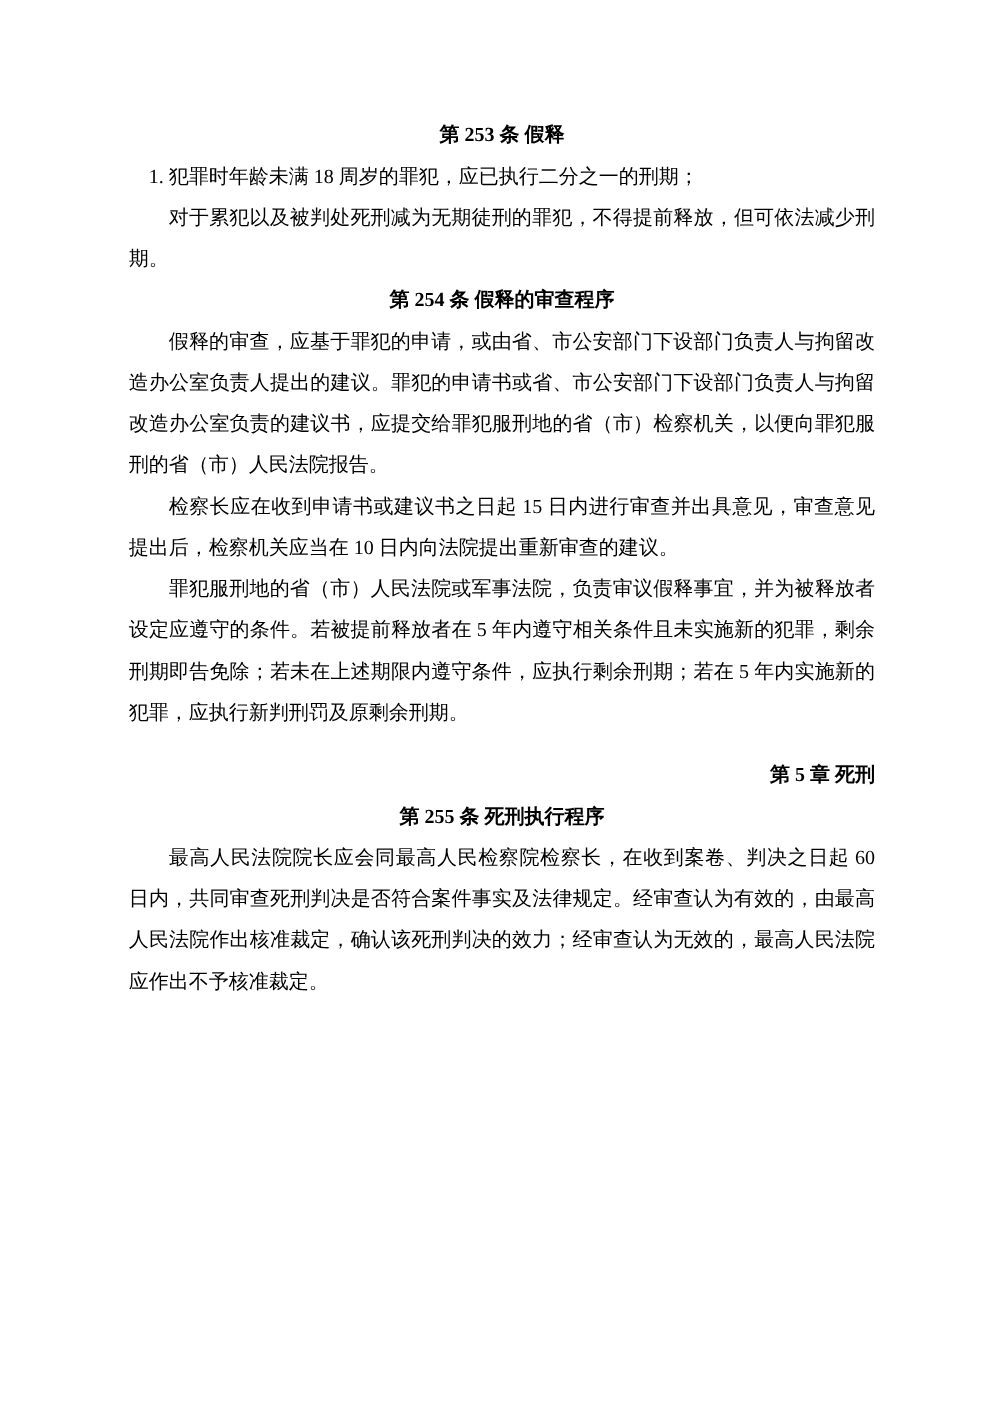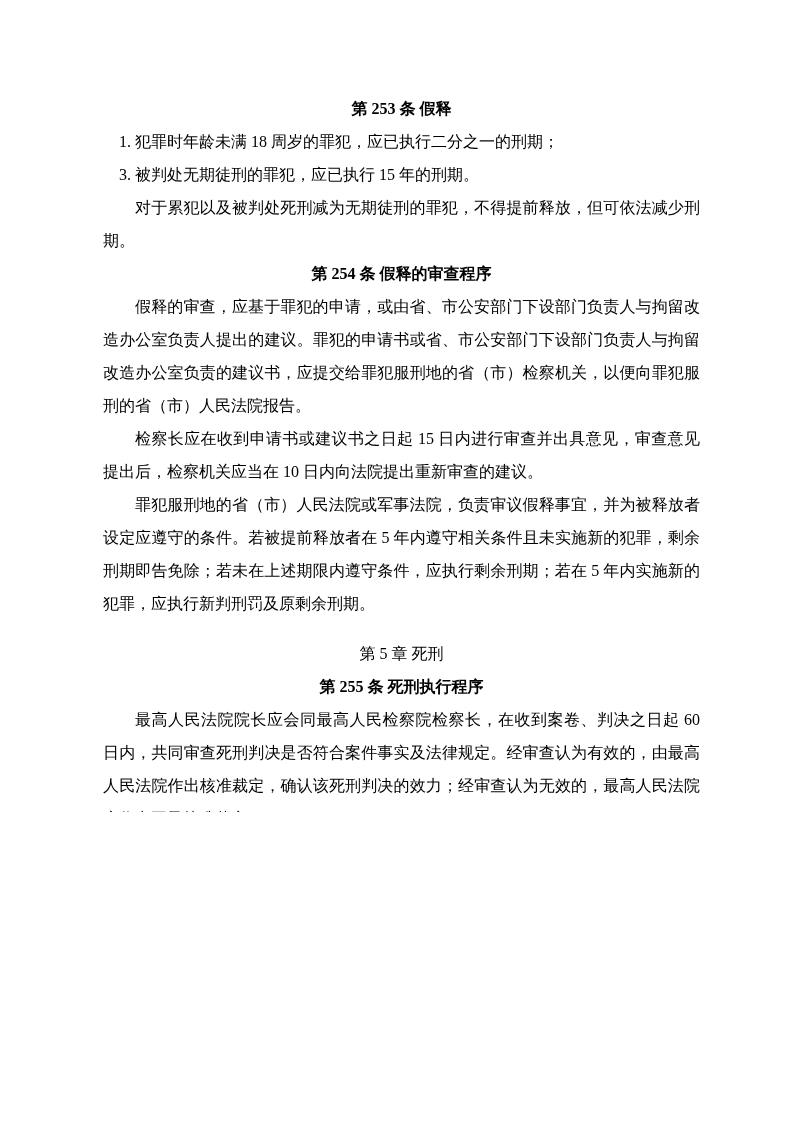--- a/index.html
+++ b/index.html
@@ -26,22 +26,22 @@
     line-height: 33px;
     text-align: justify;
   }
   .block { margin: 0; padding: 0; }
   .heading {
     text-align: center;
     font-weight: bold;
     text-indent: 0;
   }
   .chapter {
-    text-align: center;
-    font-weight: normal;
+    text-align: right;
+    font-weight: bold;
     text-indent: 0;
     margin-top: 17px;
   }
   .para {
     text-indent: 2em;
   }
   .item {
     text-indent: 1em;
   }
   .footer {
@@ -56,21 +56,20 @@
     color: #4d7c0f;
   }
 </style>
 </head>
 <body>
 
 <div class="page">
   <div class="content">
     <p class="block heading">第 253 条 假释</p>
     <p class="block item">1. 犯罪时年龄未满 18 周岁的罪犯，应已执行二分之一的刑期；</p>
-    <p class="block item">3. 被判处无期徒刑的罪犯，应已执行 15 年的刑期。</p>
     <p class="block para">对于累犯以及被判处死刑减为无期徒刑的罪犯，不得提前释放，但可依法减少刑期。</p>
     <p class="block heading">第 254 条 假释的审查程序</p>
     <p class="block para">假释的审查，应基于罪犯的申请，或由省、市公安部门下设部门负责人与拘留改造办公室负责人提出的建议。罪犯的申请书或省、市公安部门下设部门负责人与拘留改造办公室负责的建议书，应提交给罪犯服刑地的省（市）检察机关，以便向罪犯服刑的省（市）人民法院报告。</p>
     <p class="block para">检察长应在收到申请书或建议书之日起 15 日内进行审查并出具意见，审查意见提出后，检察机关应当在 10 日内向法院提出重新审查的建议。</p>
     <p class="block para">罪犯服刑地的省（市）人民法院或军事法院，负责审议假释事宜，并为被释放者设定应遵守的条件。若被提前释放者在 5 年内遵守相关条件且未实施新的犯罪，剩余刑期即告免除；若未在上述期限内遵守条件，应执行剩余刑期；若在 5 年内实施新的犯罪，应执行新判刑罚及原剩余刑期。</p>
     <p class="block chapter">第 5 章 死刑</p>
     <p class="block heading">第 255 条 死刑执行程序</p>
     <p class="block para">最高人民法院院长应会同最高人民检察院检察长，在收到案卷、判决之日起 60 日内，共同审查死刑判决是否符合案件事实及法律规定。经审查认为有效的，由最高人民法院作出核准裁定，确认该死刑判决的效力；经审查认为无效的，最高人民法院应作出不予核准裁定。</p>
   </div>
   <div class="footer">79</div>

